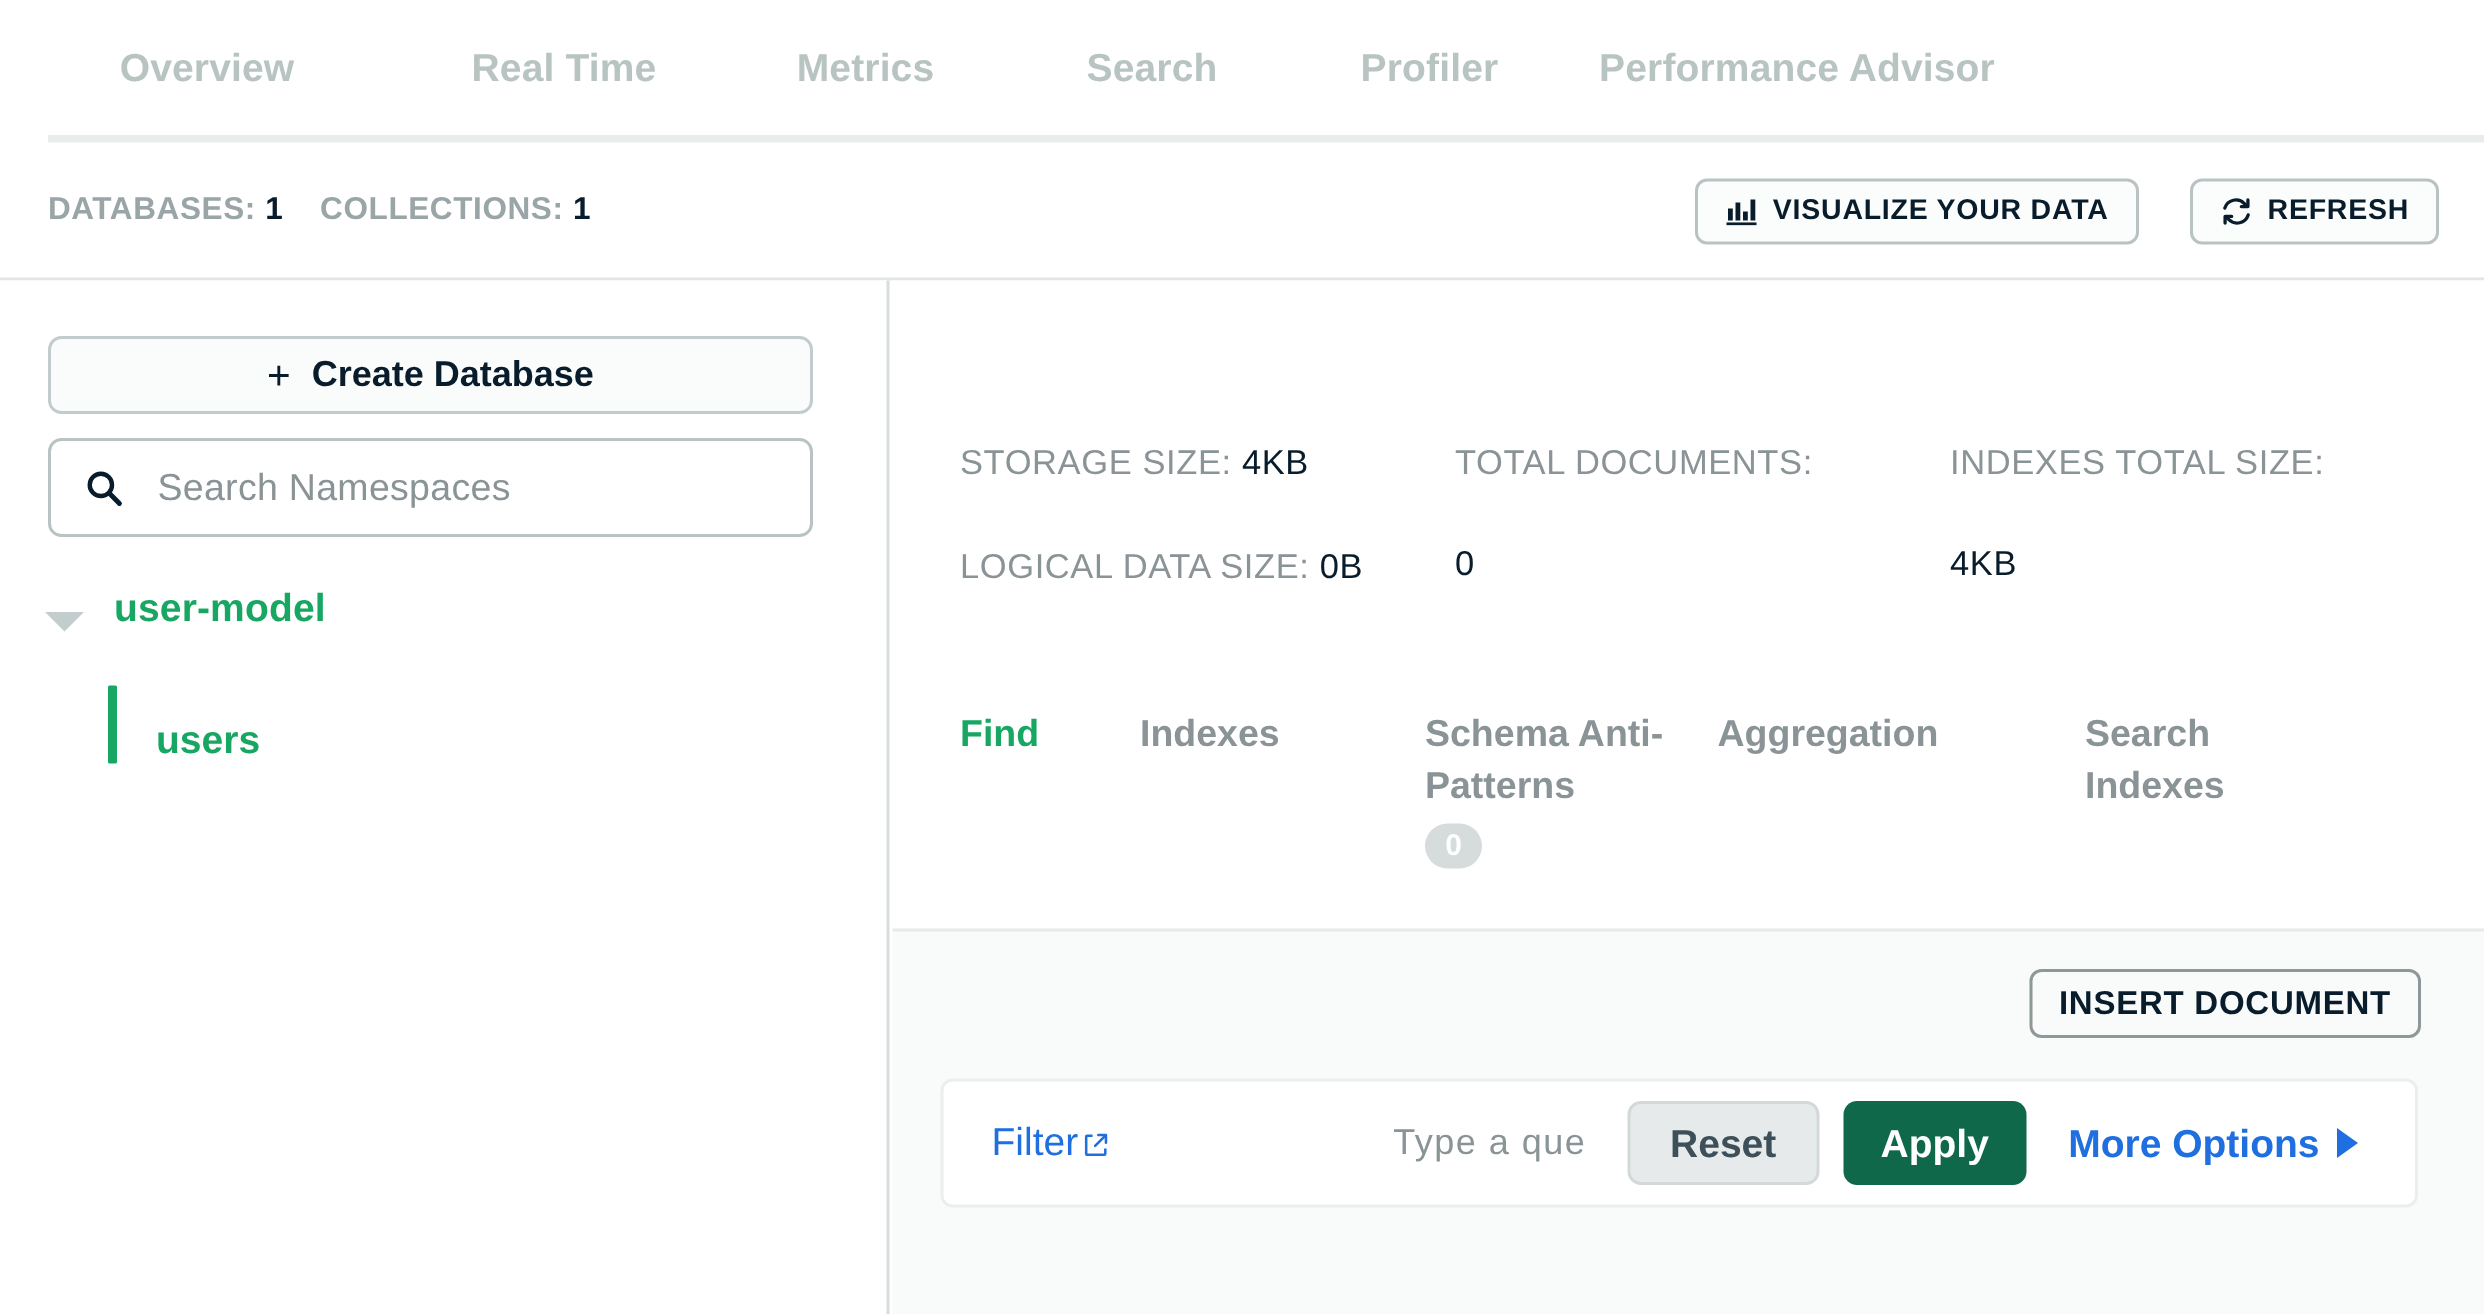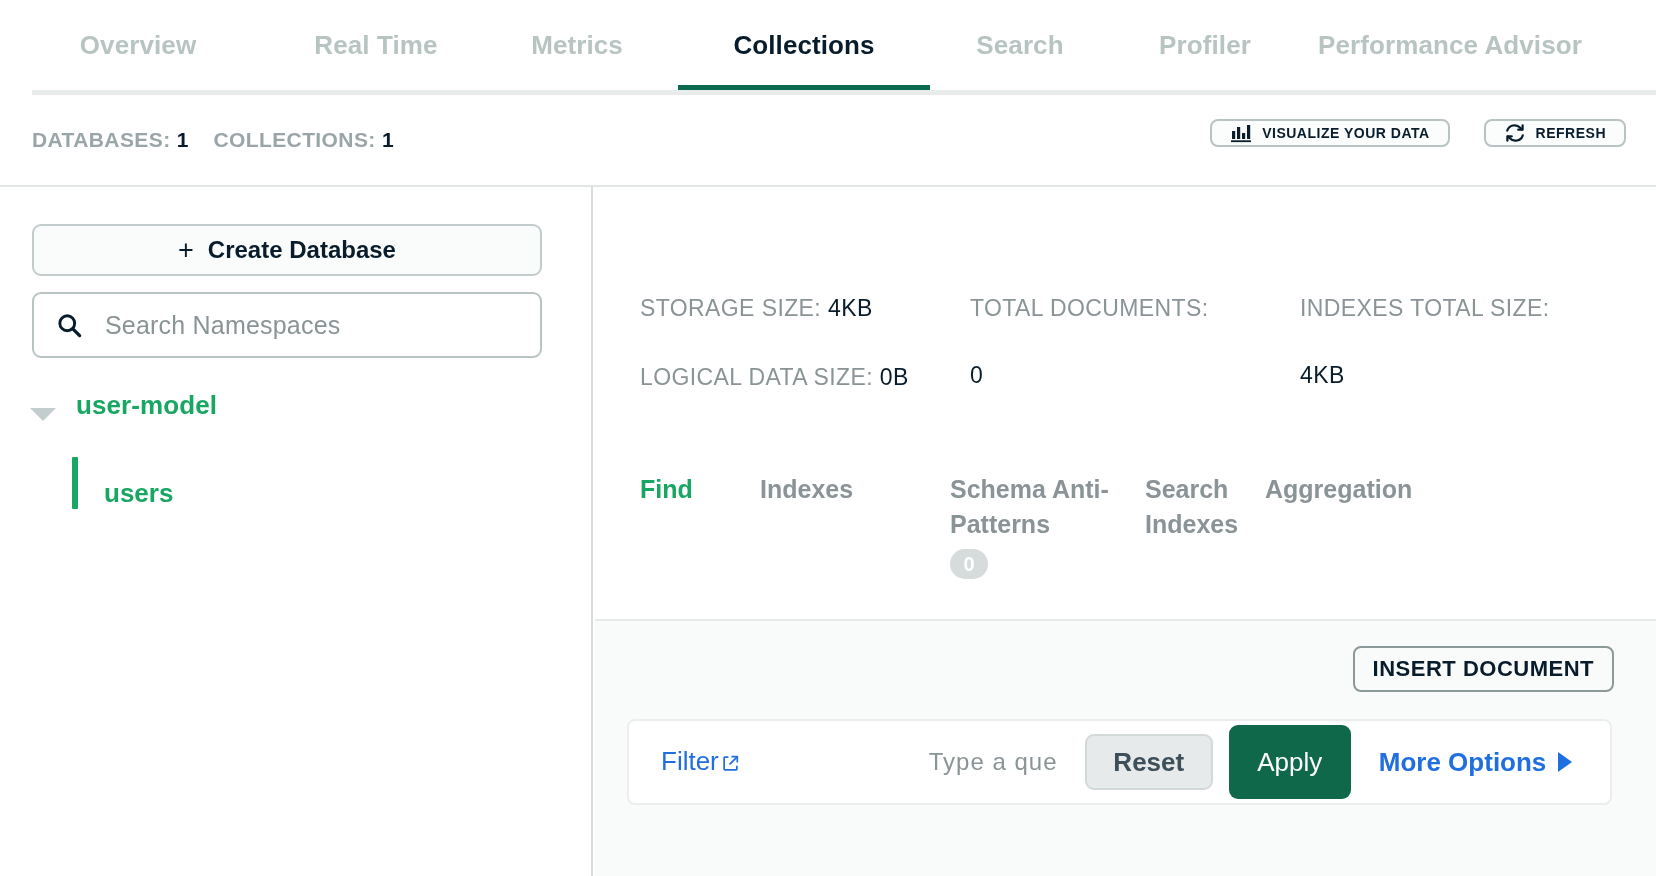--- a/index.html
+++ b/index.html
@@ -80,29 +80,29 @@
   .counts .gap { display: inline-block; width: 12px; }
 
   .hdr-btns {
     position: absolute;
     right: 30px;
     top: 24px;
     display: flex;
     gap: 34px;
   }
   .ghost-btn {
-    height: 28px;
+    height: 44px;
     border: 2px solid #b9c3c3;
     border-radius: 8px;
     background: #fbfcfc;
     display: flex;
     align-items: center;
     gap: 10px;
     padding: 0 18px;
-    font-size: 14px;
+    font-size: 19px;
     font-weight: bold;
     letter-spacing: 0.5px;
     color: #081c2b;
     cursor: pointer;
     white-space: nowrap;
   }
   .ico { display: inline-flex; align-items: center; }
 
   
   .sidebar {
@@ -327,29 +327,29 @@
     display: flex;
     align-items: center;
     justify-content: center;
     font-size: 26px;
     font-weight: bold;
     color: #3d4f58;
     cursor: pointer;
   }
   .apply-btn {
     margin-left: 16px;
-    height: 74px;
+    height: 56px;
     min-width: 122px;
     border-radius: 9px;
     background: #10684a;
     display: flex;
     align-items: center;
     justify-content: center;
     font-size: 26px;
-    font-weight: normal;
+    font-weight: bold;
     color: #ffffff;
     cursor: pointer;
   }
   .more-opts {
     margin-left: 28px;
     font-size: 26px;
     font-weight: bold;
     color: #1f6fe0;
     display: flex;
     align-items: center;
@@ -371,23 +371,20 @@
   <div class="tabbar-track"></div>
   <div class="tabs" id="tabs-host">
       <div class="tab" style="width: 276px;">
         <span>Overview</span>
       </div>
       <div class="tab" style="width: 200px;">
         <span>Real Time</span>
       </div>
       <div class="tab" style="width: 202px;">
         <span>Metrics</span>
-      </div>
-      <div class="tab active" style="width: 252px;">
-        <span>Collections</span>
       </div>
       <div class="tab" style="width: 180px;">
         <span>Search</span>
       </div>
       <div class="tab" style="width: 190px;">
         <span>Profiler</span>
       </div>
       <div class="tab" style="width: 300px;">
         <span>Performance Advisor</span>
       </div>
@@ -496,25 +493,25 @@
     <div class="subtab active st0">
       <span>Find</span>
     </div>
     <div class="subtab st1">
       <span>Indexes</span>
     </div>
     <div class="subtab st2">
       <span>Schema Anti-Patterns</span>
       <div class="badge">0</div>
     </div>
+    <div class="subtab st3">
+      <span>Aggregation</span>
+    </div>
     <div class="subtab st4">
       <span>Search Indexes</span>
-    </div>
-    <div class="subtab st3">
-      <span>Aggregation</span>
     </div>
   </div>
 
   <div class="lower">
     <div class="insert-btn">
       <span>INSERT DOCUMENT</span>
     </div>
 
     <div class="filter-bar">
       <div class="filter-link">

